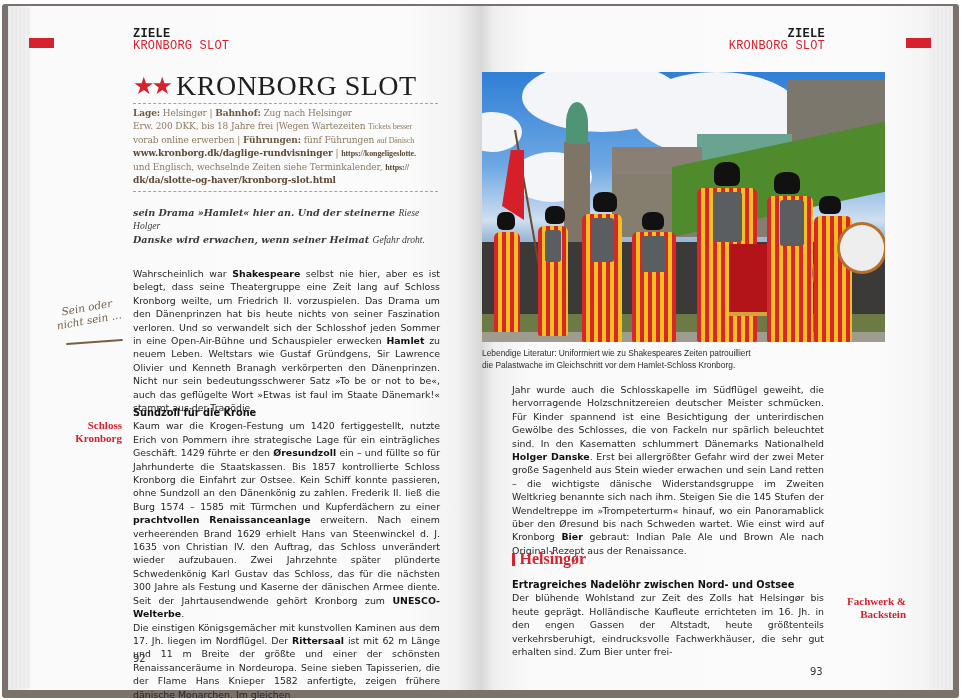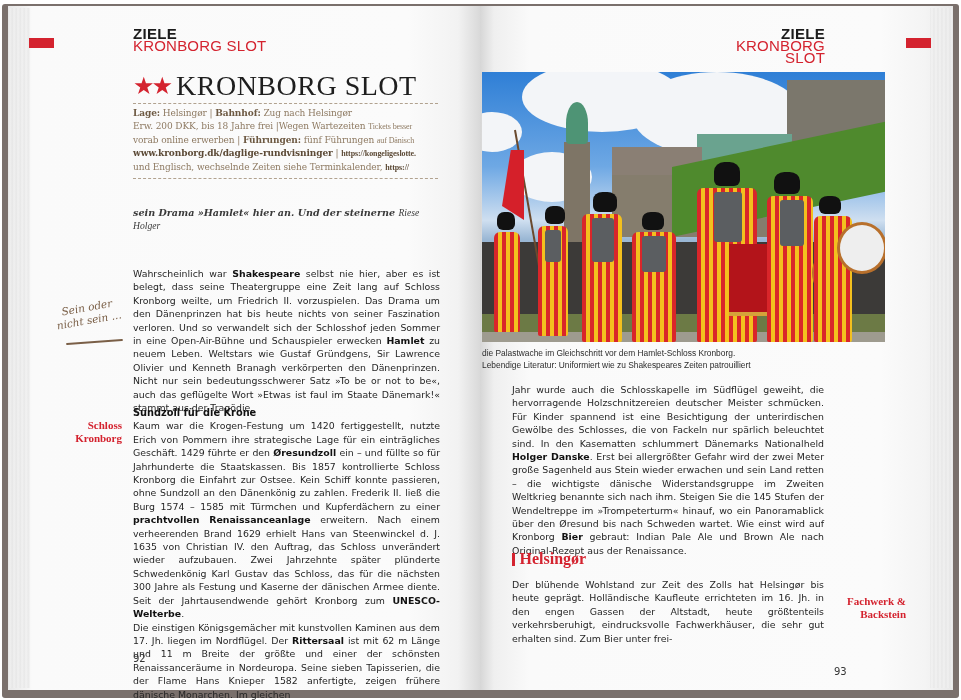--- a/index.html
+++ b/index.html
@@ -26,21 +26,21 @@
       opacity: .7;
     }
     .page-edges-right {
       position: absolute; left: 930px; top: 8px; width: 22px; height: 680px;
       background: repeating-linear-gradient(to right, #e6e6e6 0px, #f3f3f3 2px, #e4e4e4 4px);
       opacity: .7;
     }
 
     .tab-marker { position: absolute; width: 25px; height: 10px; background: #d4232f; }
 
-    .running-head { position: absolute; font-family: Liberation Sans, sans-serif; font-size: 15px; line-height: 12px; }
+    .running-head { position: absolute; font-family: Liberation Mono, monospace; font-size: 12px; line-height: 12px; }
     .running-head .rh-top { font-weight: bold; color: #1c1c1c; letter-spacing: .3px; }
     .running-head .rh-sub { color: #d4232f; letter-spacing: .2px; }
 
     .title-row { position: absolute; left: 133px; top: 71px; display: flex; align-items: center; gap: 6px; }
     .stars { color: #d4232f; font-size: 24px; letter-spacing: -3px; line-height: 28px; }
     .title { font-family: "Liberation Serif", serif; font-size: 28px; color: #1e1e1e; letter-spacing: .5px; line-height: 30px; }
 
     .info-box {
       position: absolute; left: 133px; top: 103px; width: 305px; padding: 3px 0 4px 0;
       border-top: 1px dashed #b1a28f; border-bottom: 1px dashed #b1a28f;
@@ -144,24 +144,28 @@
   </div>
   <div>
     <span>vorab online erwerben | </span><b>Führungen:</b><span> fünf Führungen </span><span class="cond">auf Dänisch</span>
   </div>
   <div>
     <span class="url">www.kronborg.dk/daglige-rundvisninger</span><span> | </span><span class="cond url">https://kongeligeslotte.</span>
   </div>
   <div>
     <span>und Englisch, wechselnde Zeiten siehe Terminkalender, </span><span class="cond url">https://</span>
   </div>
+  <div>
+    <span class="url">dk/da/slotte-og-haver/kronborg-slot.html</span>
+  </div>
 </div>
 
 <div class="intro">
   <div><span>sein Drama »Hamlet« hier an. Und der steinerne </span><span class="light">Riese Holger</span></div>
+  <div><span>Danske wird erwachen, wenn seiner Heimat </span><span class="light">Gefahr droht.</span></div>
 </div>
 
 <div class="handnote">
   <div>Sein oder</div>
   <div>nicht sein ...</div>
 </div>
 <div class="handnote-line"></div>
 
 <div class="body-text" style="left:133px; top:267px; width:307px;">
   <span>Wahrscheinlich war </span><b>Shakespeare</b><span> selbst nie hier, aber es ist belegt, dass seine Theatergruppe eine Zeit lang auf Schloss Kronborg weilte, um Friedrich II. vorzuspielen. Das Drama um den Dänenprinzen hat bis heute nichts von seiner Faszination verloren. Und so verwandelt sich der Schlosshof jeden Sommer in eine Open-Air-Bühne und Schauspieler erwecken </span><b>Hamlet</b><span> zu neuem Leben. Weltstars wie Gustaf Gründgens, Sir Lawrence Olivier und Kenneth Branagh verkörperten den Dänenprinzen. Nicht nur sein bedeutungsschwerer Satz »To be or not to be«, auch das geflügelte Wort »Etwas ist faul im Staate Dänemark!« stammt aus der Tragödie.</span>
@@ -232,35 +236,36 @@
   <div class="hat" style="left:292px; top:100px; width:26px; height:22px;"></div>
   <div class="body" style="left:285px; top:124px; width:46px; height:146px;"></div>
   <div class="vest" style="left:298px; top:128px; width:24px; height:46px;"></div>
   <div class="drum" style="left:330px; top:178px; width:36px; height:46px;"></div>
   <div class="hat" style="left:337px; top:124px; width:22px; height:18px;"></div>
   <div class="body" style="left:332px; top:144px; width:38px; height:126px;"></div>
   <div class="drum" style="left:355px; top:150px; width:50px; height:52px;"></div>
 </div>
 
 <div class="caption">
+  <div>Lebendige Literatur: Uniformiert wie zu Shakespeares Zeiten patrouilliert</div>
   <div>die Palastwache im Gleichschritt vor dem Hamlet-Schloss Kronborg.</div>
-  <div>Lebendige Literatur: Uniformiert wie zu Shakespeares Zeiten patrouilliert</div>
 </div>
 
 <div class="body-text" style="left:512px; top:383px; width:312px;">
   <span>Jahr wurde auch die Schlosskapelle im Südflügel geweiht, die hervorragende Holzschnitzereien deutscher Meister schmücken. Für Kinder spannend ist eine Besichtigung der unterirdischen Gewölbe des Schlosses, die von Fackeln nur spärlich beleuchtet sind. In den Kasematten schlummert Dänemarks Nationalheld </span><b>Holger Danske</b><span>. Erst bei allergrößter Gefahr wird der zwei Meter große Sagenheld aus Stein wieder erwachen und sein Land retten – die wichtigste dänische Widerstandsgruppe im Zweiten Weltkrieg benannte sich nach ihm. Steigen Sie die 145 Stufen der Wendeltreppe im »Trompeterturm« hinauf, wo ein Panoramablick über den Øresund bis nach Schweden wartet. Wie einst wird auf Kronborg </span><b>Bier</b><span> gebraut: Indian Pale Ale und Brown Ale nach Original-Rezept aus der Renaissance.</span>
 </div>
 
 <div class="section-label">
   <span class="bar"></span>
   <span>Helsingør</span>
 </div>
 
 <div class="body-text" style="left:512px; top:578px; width:312px;">
+  <div class="subhead">Ertragreiches Nadelöhr zwischen Nord- und Ostsee</div>
   <div>Der blühende Wohlstand zur Zeit des Zolls hat Helsingør bis heute geprägt. Holländische Kaufleute errichteten im 16. Jh. in den engen Gassen der Altstadt, heute größtenteils verkehrsberuhigt, eindrucksvolle Fachwerkhäuser, die sehr gut erhalten sind. Zum Bier unter frei-</div>
 </div>
 
 <div class="margin-note" style="left:836px; top:595px; width:70px; text-align:right;">
   <div>Fachwerk &amp;</div>
   <div>Backstein</div>
 </div>
 
-<div class="page-num" style="left:834px; top:666px;">93</div>
+<div class="page-num" style="left:810px; top:666px;">93</div>
 
 </body></html>

